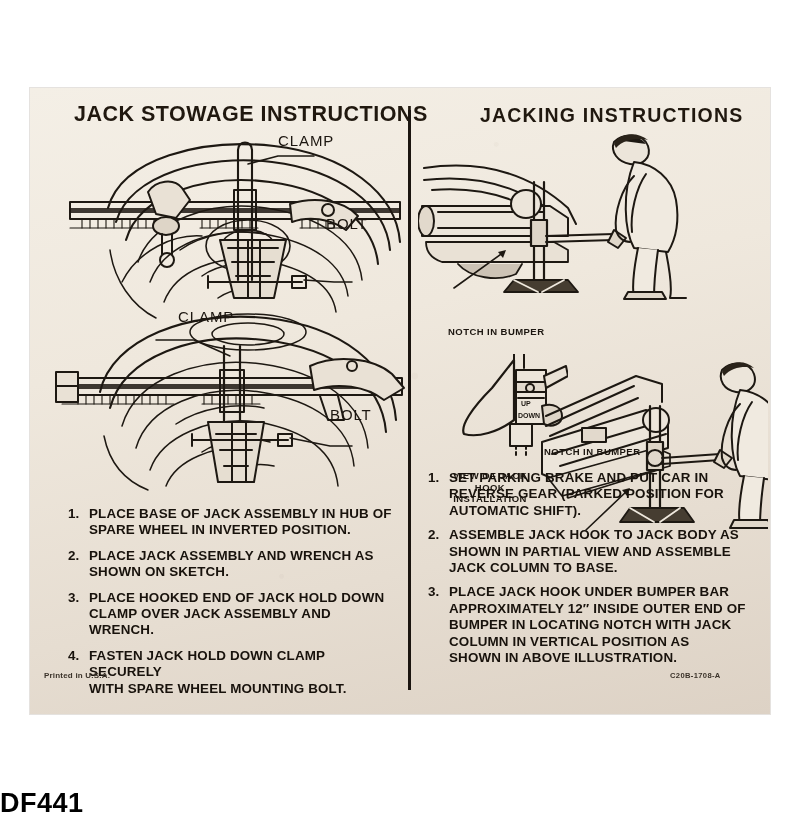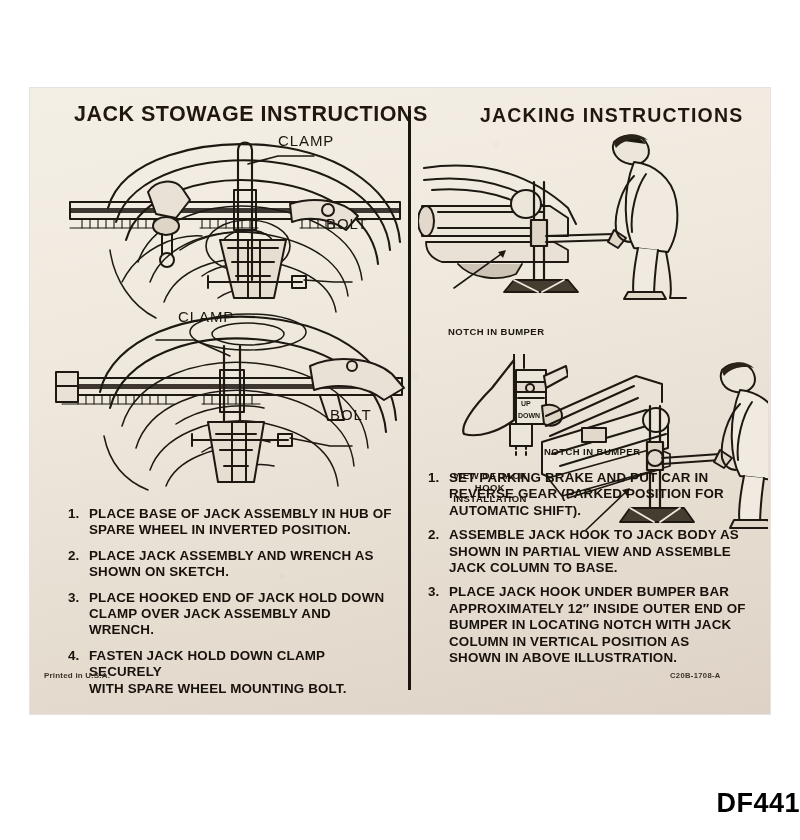--- a/index.html
+++ b/index.html
@@ -130,21 +130,21 @@
     color: #3b332a;
     letter-spacing: .35px;
   }
 
   
   #sku {
     position: absolute;
     left: 0;
     top: 788px;
     width: 800px;
-    text-align: right;
+    text-align: left;
     font-size: 27px;
     font-weight: bold;
     color: #000;
     letter-spacing: .5px;
   }
 
   .ink { stroke: #1d1812; fill: none; stroke-linecap: round; stroke-linejoin: round; }
   .ink-f { fill: #1d1812; stroke: none; }
 </style>
 </head>

